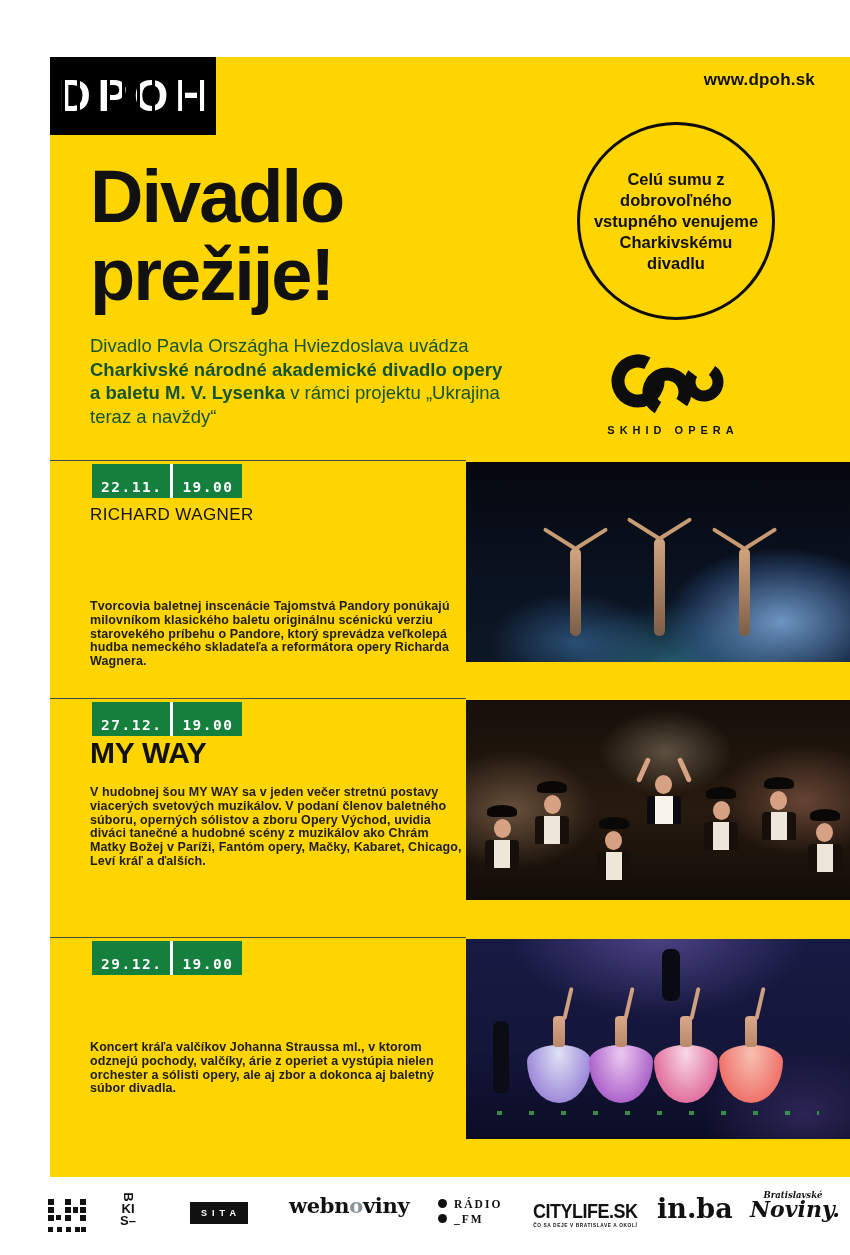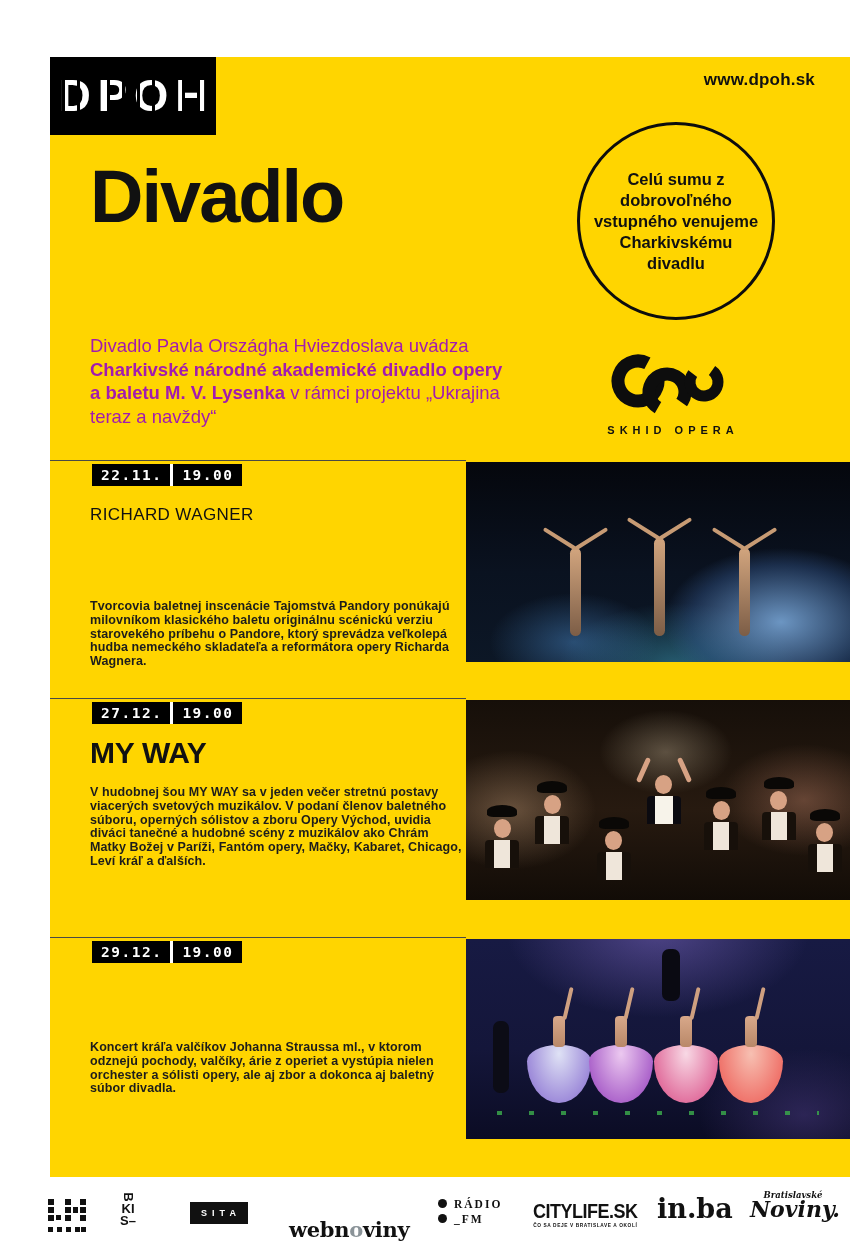--- a/index.html
+++ b/index.html
@@ -17,41 +17,41 @@
           font-family:"Liberation Sans", sans-serif; }
   .dpoh .stencil { position:absolute; inset:0;
           background:repeating-linear-gradient(90deg, transparent 0 12px, #000 12px 15px); }
 
   .website { position:absolute; top:70px; right:35px; font-size:17px; font-weight:700; letter-spacing:.2px; }
 
   
   .hero-title { position:absolute; left:90px; top:158px; font-weight:800; font-size:74px;
           line-height:78px; letter-spacing:-2px; }
   .intro { position:absolute; left:90px; top:334px; width:424px; font-size:18.5px; line-height:23.5px;
-          font-weight:500; color:#a21caf; }
+          font-weight:500; color:#14532d; }
   .intro b { font-weight:800; }
 
   .circle-note { position:absolute; left:577px; top:122px; width:198px; height:198px; border:3px solid #0d0d0d;
           border-radius:50%; display:flex; align-items:center; justify-content:center; text-align:center; }
   .circle-note span { display:block; width:170px; font-size:16.5px; line-height:21px; font-weight:800; }
 
   .skhid { position:absolute; left:598px; top:354px; width:150px; text-align:center; }
   .skhid svg { display:block; margin:0 auto; }
   .skhid .skhid-label { margin-top:4px; font-size:11px; font-weight:600; letter-spacing:5px; }
 
   
   .event { position:absolute; left:50px; width:800px; }
   .ev1 { top:460px; height:238px; }
   .ev2 { top:698px; height:239px; }
   .ev3 { top:937px; height:240px; }
   .rule { position:absolute; left:0; top:0; width:416px; height:1px; background:#4a4a45; }
 
   .badges { position:absolute; left:42px; top:4px; display:inline-flex; gap:3px; background:#fff; }
-  .badge { background:#000000; color:#fff; font-family:"DejaVu Sans Mono", monospace; font-weight:700;
-          font-size:14.5px; letter-spacing:1.5px; padding:3px 8px 3px 9px;text-align:right; }
+  .badge { background:#15803d; color:#fff; font-family:"DejaVu Sans Mono", monospace; font-weight:700;
+          font-size:14.5px; letter-spacing:1.5px; padding:15px 8px 3px 9px;text-align:right; }
 
   .kicker { position:absolute; left:40px; top:45px; font-size:17px; font-weight:500; letter-spacing:.4px; }
   .ev-title { position:absolute; left:40px; font-size:28px; line-height:30px; font-weight:800;
           letter-spacing:-.3px; font-family:"Liberation Sans", sans-serif; }
   .ev1 .ev-title { top:63px; }
   .ev2 .ev-title { top:40px; font-size:30px; }
   .ev3 .ev-title { top:40px; max-width:320px; }
   .ev-desc { position:absolute; left:40px; width:378px; font-size:12.5px; line-height:13.8px;
           font-weight:600; color:#1d1d1b; letter-spacing:.1px; }
   .ev1 .ev-desc { top:100px;margin-top:40px; }
@@ -111,21 +111,21 @@
       background:repeating-linear-gradient(90deg,#39a54a 0 5px, transparent 5px 32px); }
 
   
   .footer { position:absolute; left:0; top:1177px; width:850px; height:78px; background:#fff; }
   .p-abs { position:absolute; }
   .bkis { left:119px; top:14px; font-weight:800; font-size:13px; line-height:12px; text-align:center; width:18px; }
   .bkis span { display:block; }
   .bkis .rot { transform:rotate(90deg); }
   .sita { left:190px; top:25px; width:58px; height:22px; background:#111; color:#fff; display:flex;
       align-items:center; justify-content:center; font-size:9px; font-weight:700; letter-spacing:5px; padding-left:4px; }
-  .webnoviny { left:289px; top:40px; font-weight:800; font-size:21px; letter-spacing:-.3px;
+  .webnoviny { left:289px; top:16px; font-weight:800; font-size:21px; letter-spacing:-.3px;
       font-family:"DejaVu Serif", serif; font-weight:700; }
   .webnoviny .grey { color:#8a9398; }
   .radiofm { left:438px; top:20px; font-size:11.5px; font-weight:600; letter-spacing:2px; line-height:15px;font-family:Liberation Serif, serif; }
   .radiofm .dot { display:inline-block; width:9px; height:9px; border-radius:50%; background:#111; margin-right:7px; }
   .citylife { left:533px; top:24px; text-align:center; }
   .citylife .main { font-weight:800; font-size:18px; letter-spacing:-.5px; transform:scaleY(1.15); }
   .citylife .tag { font-size:4.8px; font-weight:700; letter-spacing:.6px; margin-top:1px; }
   .inba { left:657px; top:16px; font-family:"DejaVu Serif", serif; font-weight:700; font-size:27px; }
   .bnoviny { left:750px; top:14px; width:86px; text-align:center; font-family:"DejaVu Serif", serif;
       font-style:italic; font-weight:700; }
@@ -139,20 +139,21 @@
   <div class="canvas"></div>
 
   <div class="dpoh">
     <span class="word">DPOH</span>
     <span class="stencil"></span>
   </div>
   <div class="website">www.dpoh.sk</div>
 
   <h1 class="hero-title">
     <span>Divadlo</span><br>
+    <span>prežije!</span>
   </h1>
 
   <p class="intro"><span>Divadlo Pavla Országha Hviezdoslava uvádza </span><b>Charkivské národné akademické divadlo opery a baletu M. V. Lysenka</b><span> v rámci projektu „Ukrajina teraz a navždy“</span></p>
 
   <div class="circle-note">
     <span>Celú sumu z dobrovoľného vstupného venujeme Charkivskému divadlu</span>
   </div>
 
   <div class="skhid">
     <svg width="126" height="66" viewBox="0 0 126 66">

